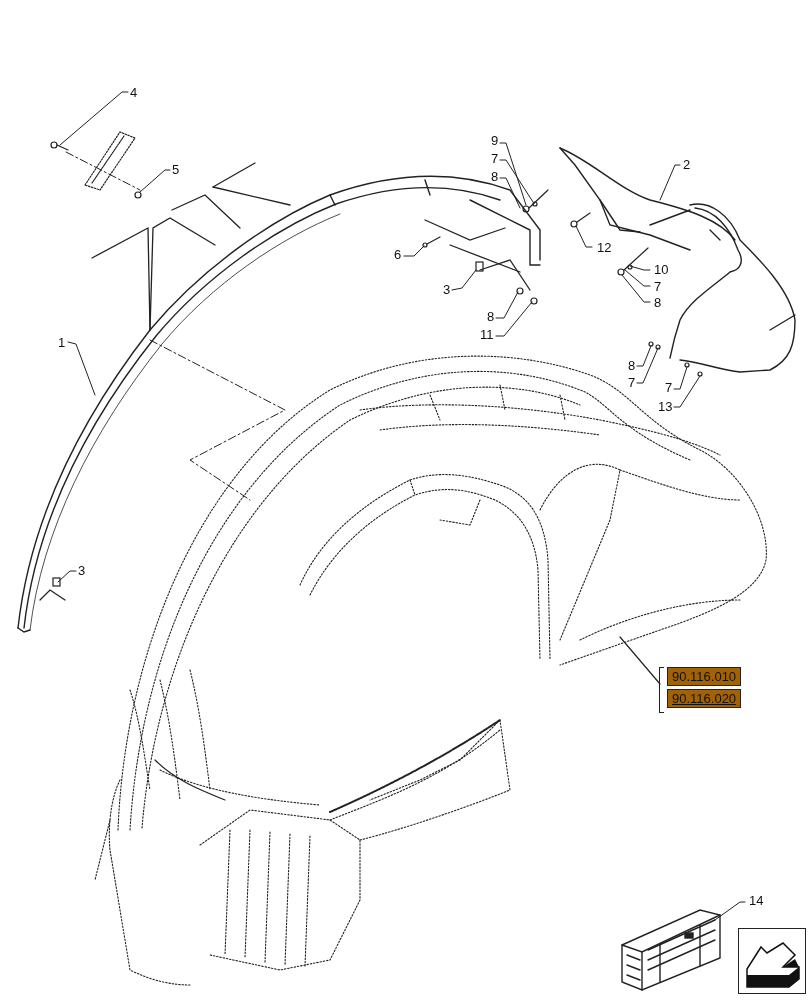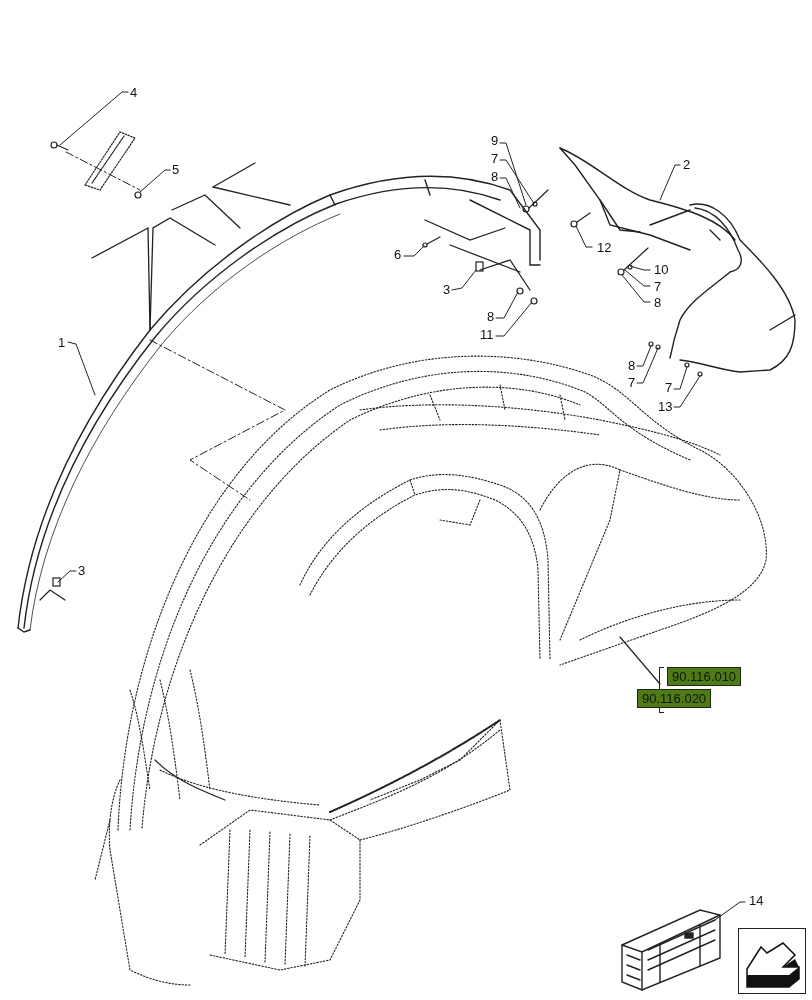--- a/index.html
+++ b/index.html
@@ -1,20 +1,20 @@
 <!DOCTYPE html>
 <html><head>
 <meta charset="utf-8">
 <style>
   html, body { margin: 0; padding: 0; background: #ffffff; }
   body { width: 812px; height: 1000px; position: relative; overflow: hidden;
          font-family: "Liberation Sans", sans-serif; }
   #diagram { position: absolute; left: 0; top: 0; width: 812px; height: 1000px; }
   .callout { font-family: "Liberation Sans", sans-serif; font-size: 13px; fill: #111; }
-  .ref-box { position: absolute; border: 1.5px solid #222; background: #4d7c0f;
+  .ref-box { position: absolute; border: 1.5px solid #222; background: #a16207;
              font-family: "Liberation Sans", sans-serif; font-size: 13px; color: #111;
              padding: 1px 4px; line-height: 15px; cursor: pointer; }
   .ref-bracket { position: absolute; border: 1.5px solid #222; border-right: none; }
   .nav-arrow { position: absolute; left: 738px; top: 928px; width: 66px; height: 64px;
                border: 1.5px solid #222; background: #fff; cursor: pointer; }
 </style>
 </head>
 <body>
 
 <svg id="diagram" viewBox="0 0 812 1000" xmlns="http://www.w3.org/2000/svg">
@@ -197,21 +197,21 @@
     <text class="callout" x="654" y="274">10</text>
     <text class="callout" x="480" y="339">11</text>
     <text class="callout" x="597" y="252">12</text>
     <text class="callout" x="658" y="411">13</text>
     <text class="callout" x="749" y="905">14</text>
   </g>
 </svg>
 
 <div class="ref-bracket" style="left:659px; top:667px; width:4px; height:44px;"></div>
 <div class="ref-box" style="left:667px; top:667px;">90.116.010</div>
-<div class="ref-box" style="left:637px; top:689px;">90.116.020</div>
+<div class="ref-box" style="left:667px; top:689px;text-decoration:underline;">90.116.020</div>
 
 <div class="nav-arrow">
   <svg width="66" height="64" viewBox="0 0 66 64">
     <path d="M8 40 L8 58 L50 58 L60 50 L60 38 L44 38 L56 26 L44 14 L28 24 L22 18 Z" fill="#fff" stroke="#111" stroke-width="1.5"></path>
     <path d="M8 46 L50 46 L60 38 L60 50 L50 58 L8 58 Z" fill="#111"></path>
     <path d="M44 38 L60 38 L56 30 Z" fill="#111"></path>
   </svg>
 </div>
 
 </body></html>

